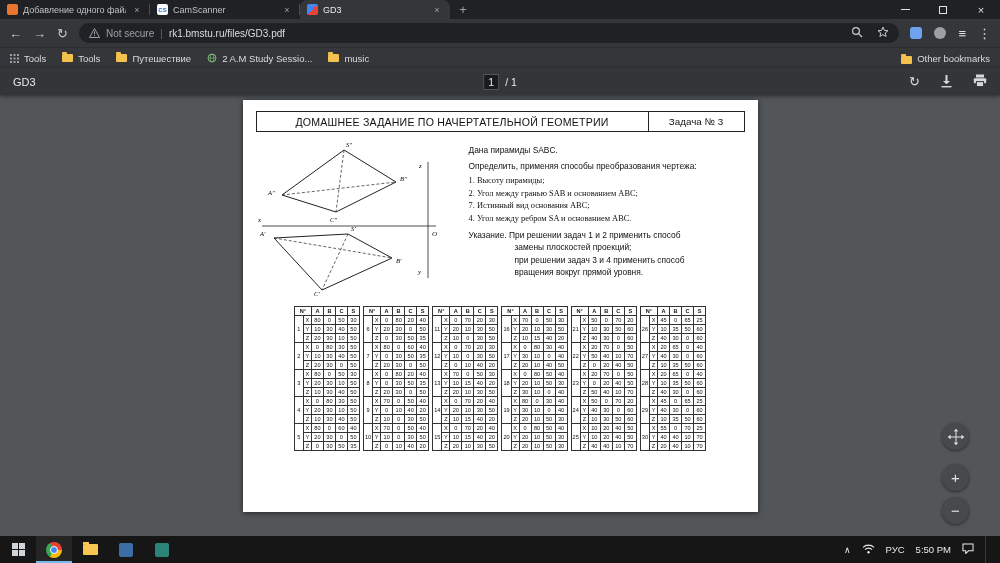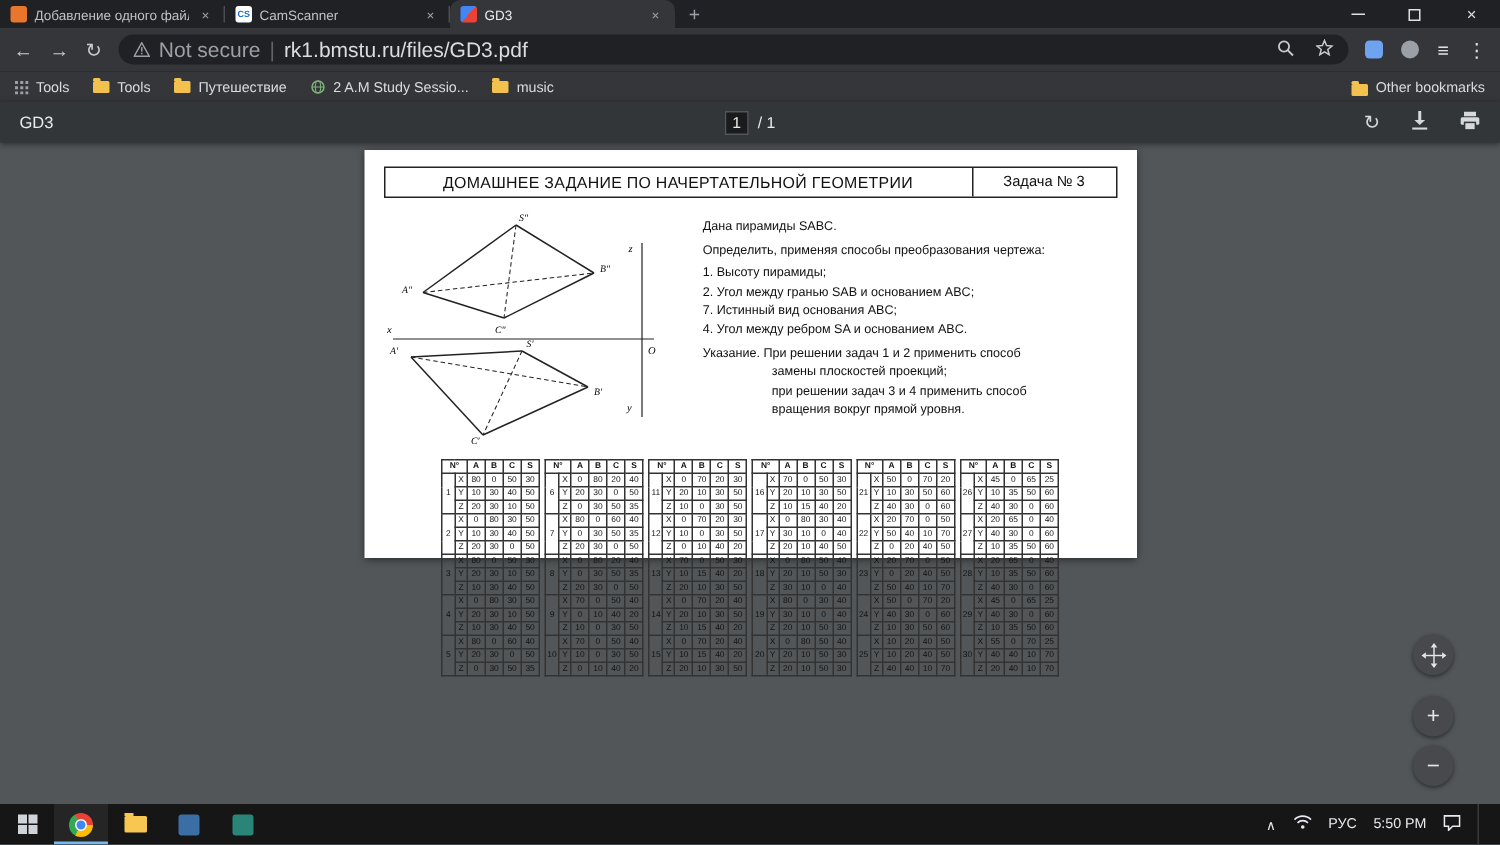--- a/index.html
+++ b/index.html
@@ -24,21 +24,21 @@
   .tab-close { width:12px; height:12px; border-radius:50%; display:flex; align-items:center; justify-content:center; font-size:9px; color:#9aa0a6; }
   .newtab { width:26px; display:flex; align-items:center; justify-content:center; color:#9aa0a6; font-size:13px; }
   .win-controls { margin-left:auto; display:flex; }
   .wc { width:38px; display:flex; align-items:center; justify-content:center; color:#dfe1e5; font-size:11px; }
   .wc .min-bar { width:9px; height:1px; background:#dfe1e5; display:block; }
   .wc .max-box { width:8px; height:8px; border:1px solid #dfe1e5; display:block; }
 
   
   .navbar { position:absolute; top:19px; left:0; right:0; height:28px; background:#35363a; display:flex; align-items:center; padding:0 9px; gap:11px; }
   .nav-ic { color:#c7cacd; font-size:13px; line-height:1; }
-  .omnibox { flex:1; height:20px; background:#202124; border-radius:11px; display:flex; align-items:center; padding:0 10px; gap:6px; font-size:14px; color:#9aa0a6; }
+  .omnibox { flex:1; height:20px; background:#202124; border-radius:11px; display:flex; align-items:center; padding:0 10px; gap:6px; font-size:10px; color:#9aa0a6; }
   .warn-ic { display:flex; }
   .url-sep { color:#5f6368; }
   .url-text { color:#dadce0; }
   .omni-right { margin-left:auto; display:flex; gap:14px; align-items:center; }
   .ext-icons { display:flex; gap:12px; align-items:center; color:#c7cacd; }
   .ext-sq { width:12px; height:12px; border-radius:3px; background:#6ea4ef; }
   .ext-sq2 { width:12px; height:12px; border-radius:6px; background:#9aa0a6; }
   .menu-ic { font-size:13px; color:#dfe1e5; }
 
   
@@ -51,29 +51,29 @@
   
   .pdfbar { position:absolute; top:68px; left:0; right:0; height:27px; background:#323639; box-shadow:0 1px 4px rgba(0,0,0,.5); display:flex; align-items:center; padding:0 13px; color:#e8eaed; font-size:11px; z-index:5; }
   .pagenav { position:absolute; left:50%; transform:translateX(-50%); display:flex; align-items:center; gap:6px; font-size:10.5px; color:#e8eaed; }
   .page-box { min-width:16px; height:16px; line-height:15px; text-align:center; background:#191b1c; border:1px solid #52565a; padding:0 4px; }
   .pdf-actions { margin-left:auto; display:flex; gap:20px; align-items:center; color:#e8eaed; }
   .pdf-actions svg, .pdf-actions .rot { opacity:.9; }
   .rot { font-size:13px; }
 
   
   .viewer { position:absolute; top:95px; bottom:27px; left:0; right:0; background:#525659; }
-  .page { width:515px; height:272px; margin:5px auto 0; background:#fff; box-shadow:0 1px 5px rgba(0,0,0,.55); padding:11px 13px; color:#111; }
+  .page { width:515px; height:412px; margin:5px auto 0; background:#fff; box-shadow:0 1px 5px rgba(0,0,0,.55); padding:11px 13px; color:#111; }
   .doc-head { display:flex; border:1.3px solid #222; height:21px; }
   .doc-head .t1 { flex:1; display:flex; align-items:center; justify-content:center; font-size:10.6px; letter-spacing:.2px; }
   .doc-head .t2 { width:96px; border-left:1.3px solid #222; display:flex; align-items:center; justify-content:center; font-size:9.8px; }
   .doc-body { display:flex; margin-top:6px; }
   .drawing { width:205px; height:160px; flex:0 0 auto; }
   .task { flex:1; font-size:8.4px; line-height:1.5; padding:6px 2px 0 8px; }
   .task p { margin:0 0 3px; }
-  .task ol { margin:0 0 3px; padding:0; list-style:none; }
+  .task ol { margin:0 0 3px; padding:0; list-style:none;font-family:Liberation Serif, serif; }
   .task .note-label { }
   .note-cont { padding-left:46px; }
 
   .vtables { display:flex; justify-content:center; gap:3px; margin-top:8px; }
   table.vtable { border-collapse:collapse; font-size:5.6px; font-family:"Liberation Sans", sans-serif; }
   .vtable td { border:.6px solid #333; text-align:center; padding:0 1px; height:8.1px; line-height:8px; min-width:12px; color:#111; }
   .vtable td.hdr { font-weight:bold; }
   .vtable td.letter { min-width:8px; }
   .vtable td.num { min-width:9px; }
 

